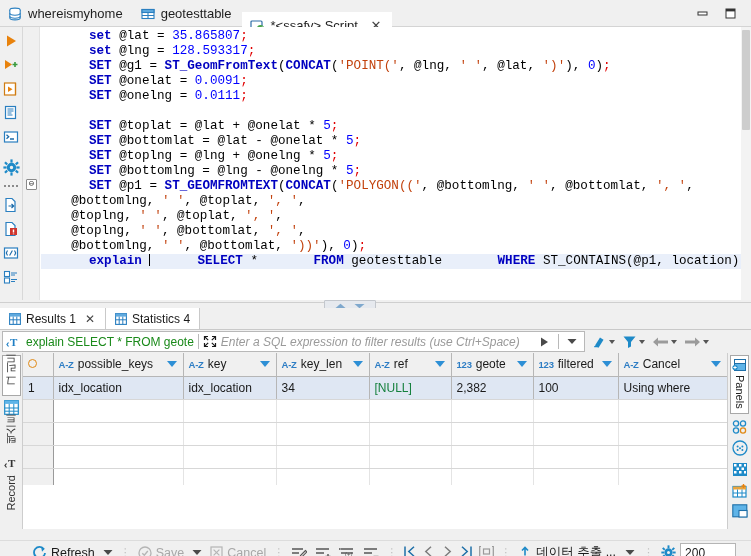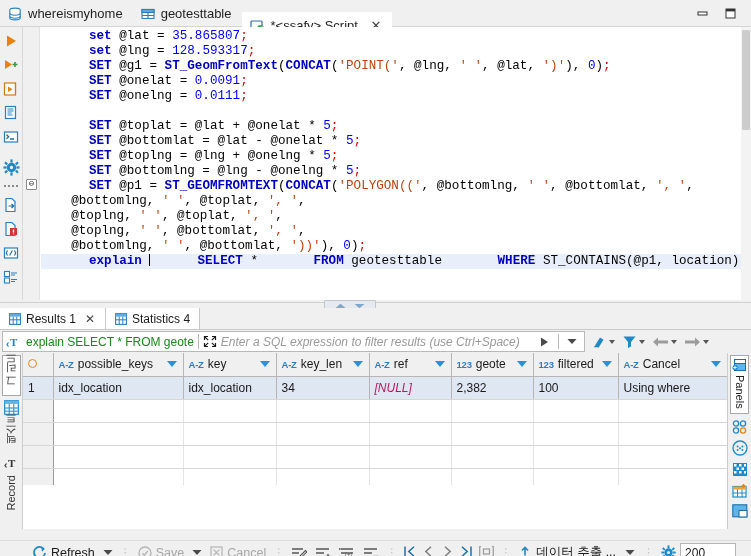--- a/index.html
+++ b/index.html
@@ -201,21 +201,21 @@
   }
   .rowhdr {
     background:#f0f0f0; border-right:1px solid #9a9a9a; text-align:right;
     color:#1a1a1a; width:30px;
   }
   .corner { background:#f0f0f0; border-right:1px solid #9a9a9a; text-align:center; }
   tr.data td { background:#dfe7f3; }
   tr.empty td { background:#ffffff; border-right:1px solid #e4e4e4; }
   tr.empty td.rowhdr { background:#f0f0f0; border-right:1px solid #9a9a9a; }
   td.numcell { text-align:right; }
-  .nullv { color:#be185d;font-style:italic; }
+  .nullv { color:#15803d; }
   .circleo {
     width:9px;height:9px;border:1.6px solid #e08a16;border-radius:50%;display:inline-block;
   }
 
   
   .bottombar {
     position:absolute; left:0; top:232px; width:751px; height:24px;
     background:#f0f0f0; border-top:1px solid #dcdcdc;
     display:flex; align-items:center; gap:0px; padding-left:28px;
   }

